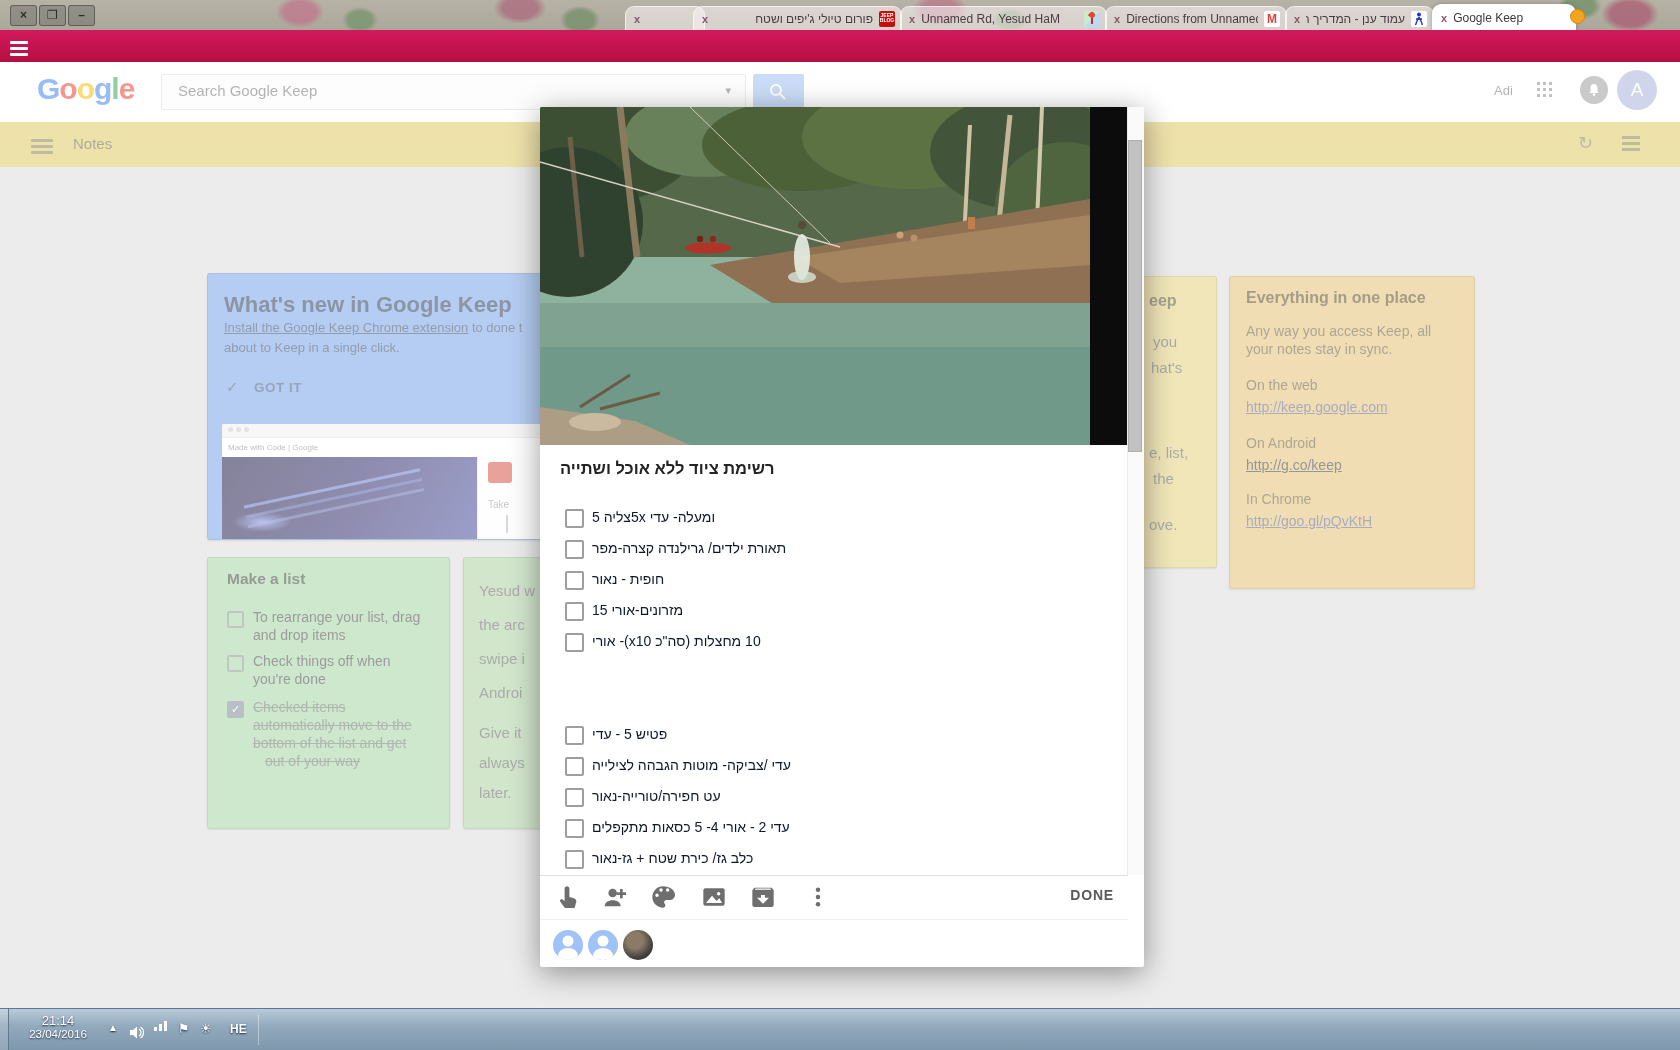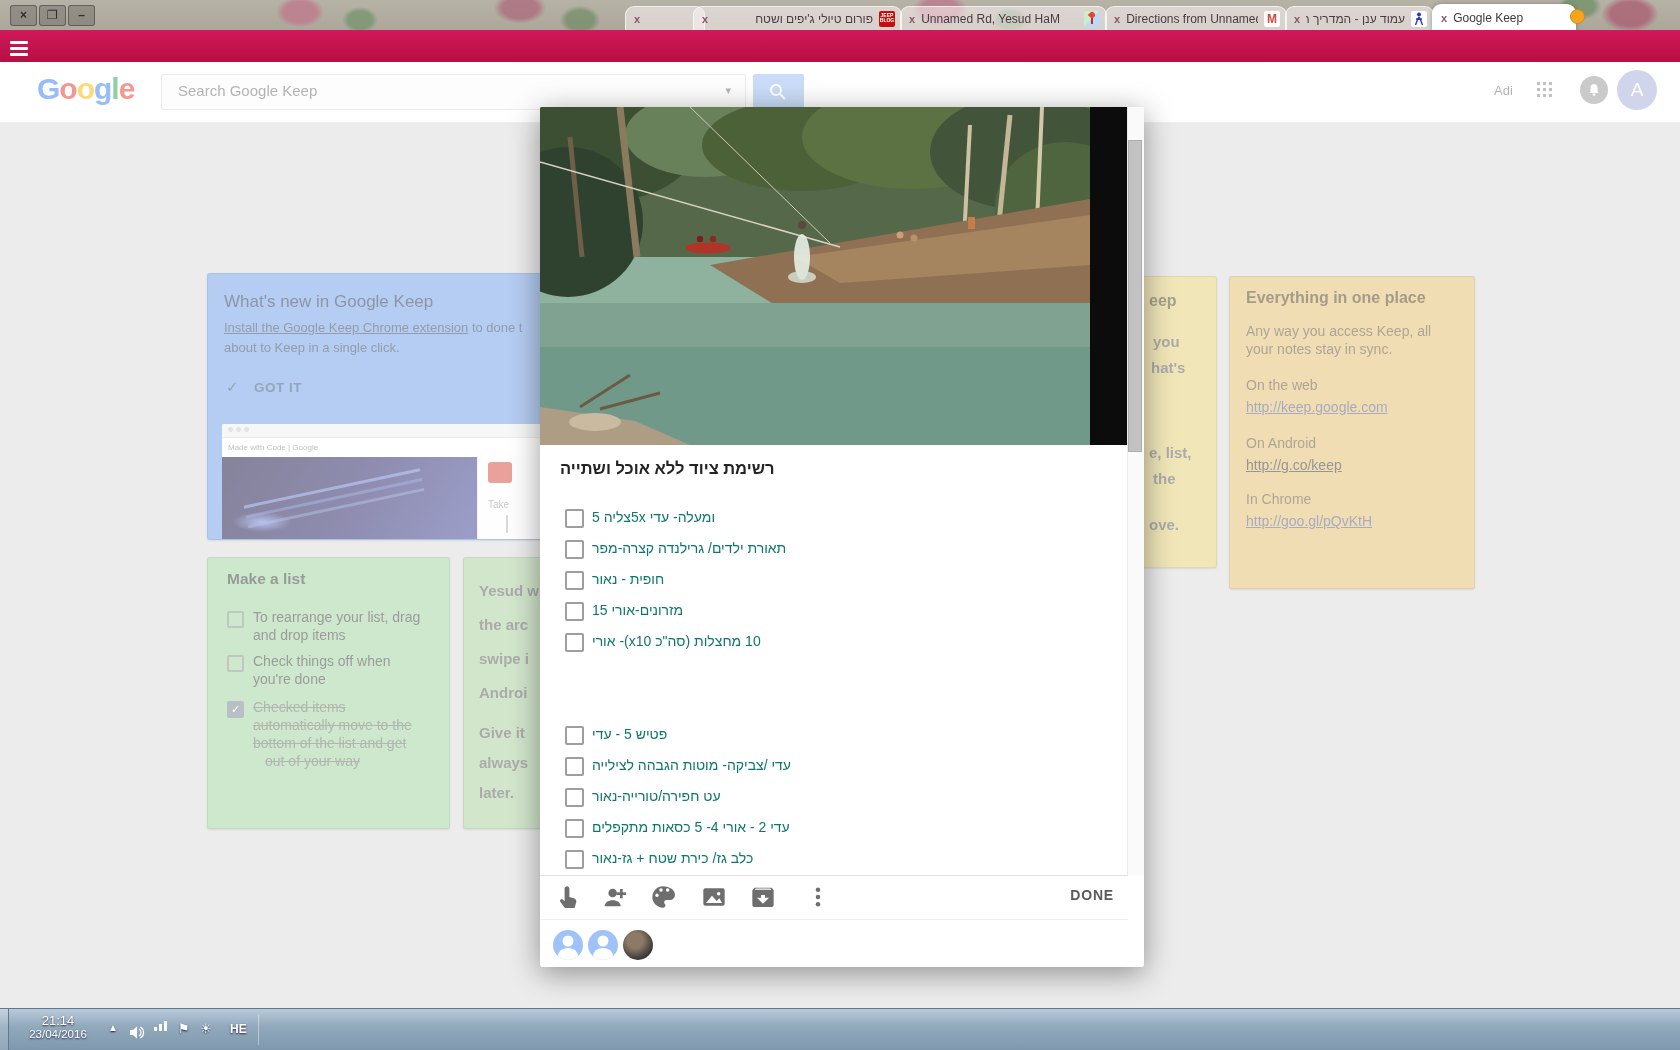--- a/index.html
+++ b/index.html
@@ -47,31 +47,31 @@
   .sbtn{left:753px;top:12px;width:51px;height:35px;background:#9fc0f0;border-radius:2px;}
   .ybar{left:0;top:60px;width:1680px;height:45px;background:#e0ca67;}
   .ybar .burger i{background:#8d8254;width:22px;}
   .note{border-radius:3px;border:1px solid rgba(0,0,0,.12);box-shadow:0 1px 2px rgba(0,0,0,.15);overflow:hidden;}
   .lnk{text-decoration:underline;}
   .gotit{font-weight:bold;letter-spacing:.5px;color:#415a85;font-size:13.5px;}
   .ck{width:13px;height:13px;border:2px solid #8a9a8c;border-radius:2px;background:transparent;}
   .ck.on{background:#7e8b96;border-color:#7e8b96;color:#fff;font-size:11px;line-height:13px;text-align:center;font-weight:bold;}
   .mltxt{font-size:14px;color:#4a4a4a;}
   .strike{text-decoration:line-through;color:#6f7a70;}
-  .frag{font-size:15px;color:#666;white-space:nowrap;font-weight:bold;}
+  .frag{font-size:15px;color:#666;white-space:nowrap;}
   .dim{left:0;top:62px;width:1680px;height:946px;background:rgba(255,255,255,.45);z-index:5;}
   
   .modal{left:540px;top:107px;width:604px;height:860px;background:#fff;z-index:10;border-radius:2px;
     box-shadow:0 6px 30px rgba(0,0,0,.4);}
   .mscroll-track{right:0;top:0;width:16px;height:768px;background:#fafafa;border-left:1px solid #ececec;}
   .mscroll-thumb{right:2px;top:33px;width:12px;height:310px;background:#c2c2c2;border:1px solid #adadad;}
   .mtitle{left:20px;top:352px;font-size:16.5px;font-weight:bold;color:#242424;unicode-bidi:plaintext;}
   .mrow{left:0;width:560px;height:30px;}
   .mrow .box{position:absolute;left:25px;top:6px;width:15px;height:15px;border:2px solid #9e9e9e;border-radius:2px;}
-  .mrow .txt{position:absolute;left:52px;top:6px;font-size:14px;color:#0f766e;unicode-bidi:plaintext;white-space:nowrap;text-align:right;}
+  .mrow .txt{position:absolute;left:52px;top:6px;font-size:14px;color:#0f172a;unicode-bidi:plaintext;white-space:nowrap;text-align:right;}
   .mdivider{left:0;top:768px;width:588px;height:1px;background:#e0e0e0;}
   .mtool svg{fill:#6e6e6e;}
   .done{right:30px;top:780px;font-size:14px;font-weight:bold;color:#5a5a5a;letter-spacing:.8px;}
   .avrow-sep{left:0;top:812px;width:588px;height:1px;background:#f0f0f0;}
   .avatar-b{width:30px;height:30px;border-radius:50%;background:#9fc2f7;overflow:hidden;position:absolute;top:823px;}
   .avatar-p{width:30px;height:30px;border-radius:50%;position:absolute;top:823px;
     background:radial-gradient(circle at 40% 35%,#8a7a66 0 30%,#3c3a38 70%);}
   
   .taskbar{left:0;top:1008px;width:1680px;height:42px;z-index:20;border-top:1px solid #5f7890;
     background:linear-gradient(#b9cbda,#93aabd 40%,#7e97ac);}
@@ -171,23 +171,33 @@
       <span class="abs" style="left:1537px;top:20px;width:3px;height:3px;color:#8f8f8f;background:currentColor;box-shadow:6px 0 0 currentColor,12px 0 0 currentColor,0 6px 0 currentColor,6px 6px 0 currentColor,12px 6px 0 currentColor,0 12px 0 currentColor,6px 12px 0 currentColor,12px 12px 0 currentColor"></span>
       <span class="abs" style="left:1580px;top:14px;width:28px;height:28px;border-radius:50%;background:#9e9e9e">
         <svg width="14" height="14" viewBox="0 0 14 14" style="position:absolute;left:7px;top:7px">
             <path d="M7 1 C4.8 1 3.5 2.6 3.5 5 V8 L2.5 10 H11.5 L10.5 8 V5 C10.5 2.6 9.2 1 7 1 Z" fill="#fff"></path>
             <circle cx="7" cy="11.6" r="1.3" fill="#fff"></circle>
           </svg>
       </span>
       <span class="abs" style="left:1617px;top:8px;width:40px;height:40px;border-radius:50%;background:#a9b3dd;color:#fff;font-size:19px;text-align:center;line-height:40px">A</span>
     </div>
 
+    <div class="abs ybar">
+      <div class="abs burger" style="left:31px;top:14px">
+          <i></i>
+          <i></i>
+          <i></i>
+        </div>
+      <span class="abs" style="left:73px;top:13px;font-size:15px;color:#6f6647">Notes</span>
+      <span class="abs" style="left:1578px;top:10px;font-size:18px;color:#8d8254">↻</span>
+      <span class="abs" style="left:1622px;top:14px;width:18px;height:2.5px;background:#8d8254;box-shadow:0 6px 0 #8d8254,0 12px 0 #8d8254"></span>
+    </div>
 
     <div class="abs note" style="left:207px;top:211px;width:339px;height:265px;background:#78a4e7">
-      <div class="abs" style="left:16px;top:18px;font-size:17px;font-weight:normal;color:#2f3f5c">What's new in Google Keep</div>
+      <div class="abs" style="left:16px;top:18px;font-size:22px;font-weight:bold;color:#2f3f5c">What's new in Google Keep</div>
       <div class="abs" style="left:16px;top:46px;font-size:13px;color:#3c4a66;width:330px;white-space:nowrap"><span class="lnk">Install the Google Keep Chrome extension</span><span> to done t</span></div>
       <div class="abs" style="left:16px;top:66px;font-size:13px;color:#3c4a66">about to Keep in a single click.</div>
       <div class="abs" style="left:18px;top:104px;color:#415a85;font-size:15px">✓</div>
       <div class="abs gotit" style="left:46px;top:106px">GOT IT</div>
       <div class="abs" style="left:14px;top:150px;width:325px;height:115px;background:#fff;border-radius:2px 2px 0 0;overflow:hidden">
         <div class="abs" style="left:0;top:0;width:325px;height:13px;background:#f1f1f1;border-bottom:1px solid #ddd"></div>
         <span class="abs" style="left:6px;top:3px;width:5px;height:5px;border-radius:50%;background:#ccc;box-shadow:8px 0 0 #ccc,16px 0 0 #ccc"></span>
         <div class="abs" style="left:6px;top:19px;font-size:8px;color:#8a8a8a">Made with Code | Google</div>
         <div class="abs" style="left:0;top:33px;width:255px;height:82px;background:linear-gradient(120deg,#221d48,#343070 55%,#4a4f9e);">
           <div class="abs" style="left:20px;top:30px;width:180px;height:3px;background:rgba(140,170,255,.6);transform:rotate(-12deg);box-shadow:0 10px 0 rgba(120,150,240,.4),0 20px 0 rgba(160,190,255,.35)"></div>

